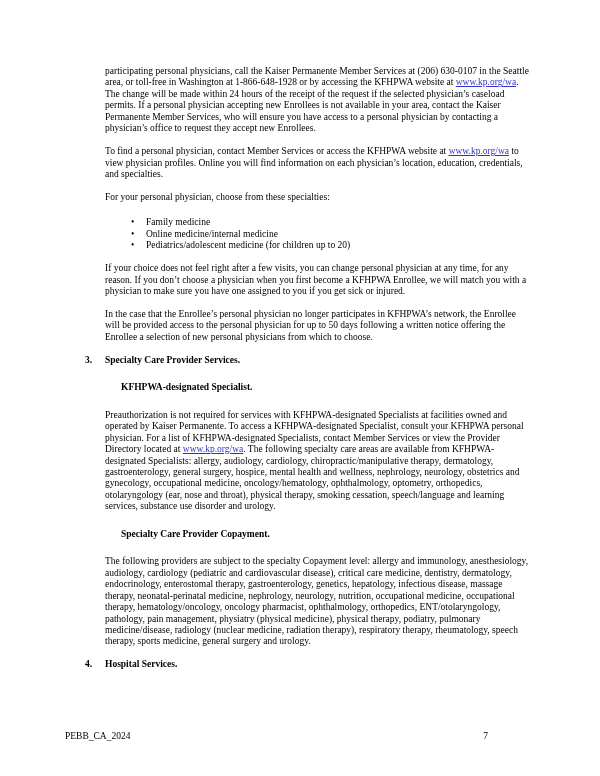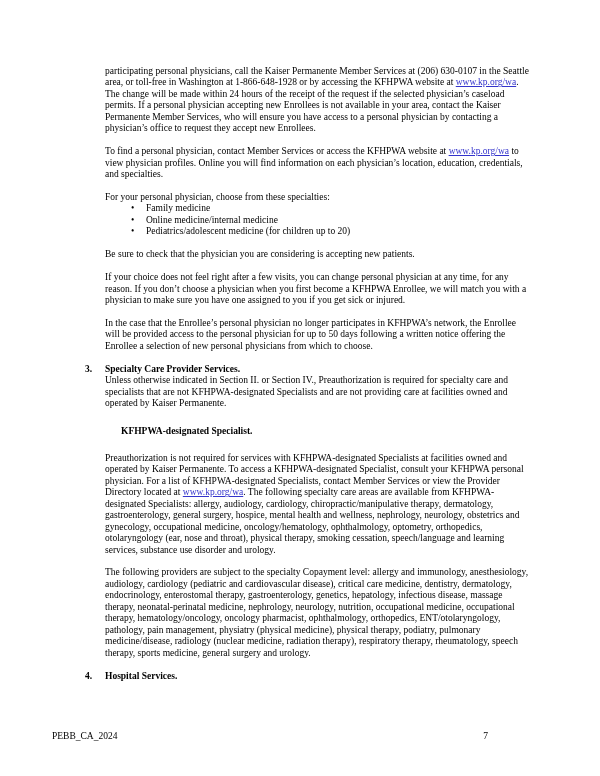--- a/index.html
+++ b/index.html
@@ -26,21 +26,21 @@
     position: absolute;
     left: 105px;
     top: 66px;
     width: 427px;
   }
   .para {
     margin: 0 0 11.45px 0;
     text-align: left;
   }
   .para.tight {
-    margin-bottom: 0;
+    margin-bottom: 14px;
   }
   a.doclink {
     color: #3333cc;
     text-decoration: underline;
     cursor: pointer;
   }
   .bullet-list {
     margin: 0 0 11.45px 0;
   }
   .bullet-item {
@@ -64,21 +64,21 @@
   }
   .section-title {
     font-weight: bold;
   }
   .subheading {
     font-weight: bold;
     margin: 16px;
   }
   .footer {
     position: absolute;
-    left: 52px;
+    left: 65px;
     right: 68px;
     top: 731px;
     display: flex;
     justify-content: space-between;
     font-size: 9.5px;
   }
 </style>
 </head>
 <body>
 
@@ -98,34 +98,33 @@
       <div class="bullet-item">
         <span class="bullet-dot">•</span>
         <span>Online medicine/internal medicine</span>
       </div>
       <div class="bullet-item">
         <span class="bullet-dot">•</span>
         <span>Pediatrics/adolescent medicine (for children up to 20)</span>
       </div>
     </div>
 
-    <p class="para">Be sure to check that the physician you are considering is accepting new patients.</p>
 
     <p class="para">If your choice does not feel right after a few visits, you can change personal physician at any time, for any reason. If you don’t choose a physician when you first become a KFHPWA Enrollee, we will match you with a physician to make sure you have one assigned to you if you get sick or injured.</p>
 
     <p class="para">In the case that the Enrollee’s personal physician no longer participates in KFHPWA’s network, the Enrollee will be provided access to the personal physician for up to 50 days following a written notice offering the Enrollee a selection of new personal physicians from which to choose.</p>
 
     <div class="section">
       <span class="section-number">3.</span>
       <div class="section-title">Specialty Care Provider Services.</div>
-      <p class="para">Unless otherwise indicated in Section II. or Section IV., Preauthorization is required for specialty care and specialists that are not KFHPWA-designated Specialists and are not providing care at facilities owned and operated by Kaiser Permanente.</p>
 
       <div class="subheading">KFHPWA-designated Specialist.</div>
       <p class="para"><span>Preauthorization is not required for services with KFHPWA-designated Specialists at facilities owned and operated by Kaiser Permanente. To access a KFHPWA-designated Specialist, consult your KFHPWA personal physician. For a list of KFHPWA-designated Specialists, contact Member Services or view the Provider Directory located at </span><a class="doclink">www.kp.org/wa</a><span>. The following specialty care areas are available from KFHPWA-designated Specialists: allergy, audiology, cardiology, chiropractic/manipulative therapy, dermatology, gastroenterology, general surgery, hospice, mental health and wellness, nephrology, neurology, obstetrics and gynecology, occupational medicine, oncology/hematology, ophthalmology, optometry, orthopedics, otolaryngology (ear, nose and throat), physical therapy, smoking cessation, speech/language and learning services, substance use disorder and urology.</span></p>
 
+      <div class="subheading">Specialty Care Provider Copayment.</div>
       <p class="para">The following providers are subject to the specialty Copayment level: allergy and immunology, anesthesiology, audiology, cardiology (pediatric and cardiovascular disease), critical care medicine, dentistry, dermatology, endocrinology, enterostomal therapy, gastroenterology, genetics, hepatology, infectious disease, massage therapy, neonatal-perinatal medicine, nephrology, neurology, nutrition, occupational medicine, occupational therapy, hematology/oncology, oncology pharmacist, ophthalmology, orthopedics, ENT/otolaryngology, pathology, pain management, physiatry (physical medicine), physical therapy, podiatry, pulmonary medicine/disease, radiology (nuclear medicine, radiation therapy), respiratory therapy, rheumatology, speech therapy, sports medicine, general surgery and urology.</p>
     </div>
 
     <div class="section">
       <span class="section-number">4.</span>
       <div class="section-title">Hospital Services.</div>
     </div>
 
   </div>
 

